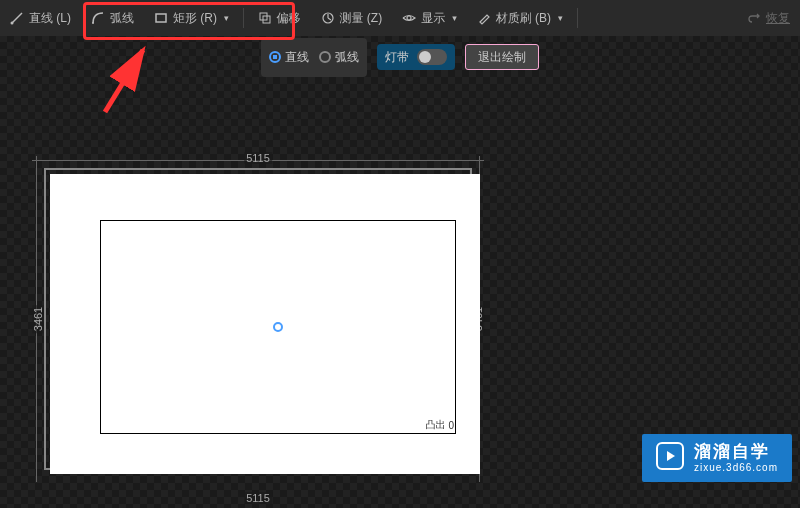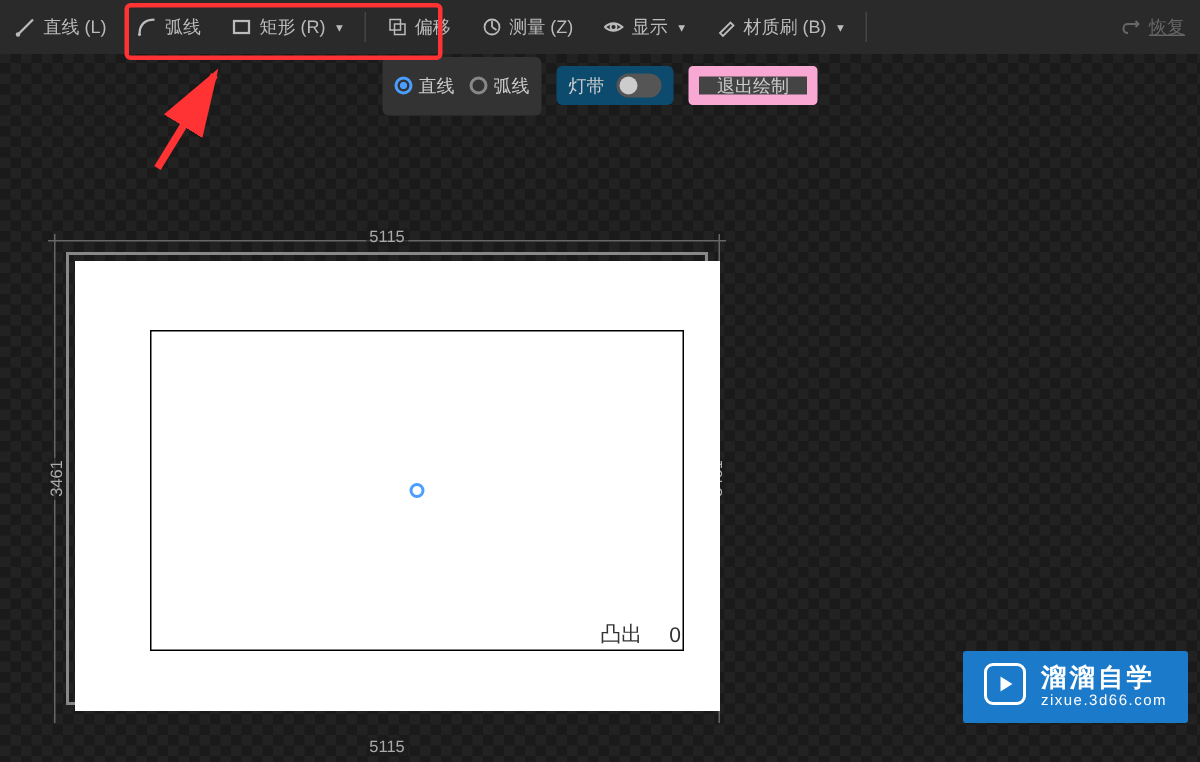--- a/index.html
+++ b/index.html
@@ -108,21 +108,21 @@
     .toggle-switch::after {
       content: "";
       position: absolute;
       left: 2px; top: 2px;
       width: 12px; height: 12px;
       background: #ccc;
       border-radius: 50%;
     }
     .exit-btn {
       background: #444;
-      border: 7px solid #f9a8d4;
+      border: 1px solid #f9a8d4;
       border-radius: 3px;
       padding: 4px 12px;
       color: #ccc;
       cursor: pointer;
       height: 26px;
       display: flex;
       align-items: center;
     }
     
     .canvas-area {
@@ -176,25 +176,25 @@
       left: 50%; top: 50%;
       transform: translate(-50%, -50%);
       width: 10px; height: 10px;
       border: 2px solid #4a9eff;
       border-radius: 50%;
     }
     .corner-label {
       position: absolute;
       right: 26px;
       bottom: 42px;
-      font-size: 14px;
+      font-size: 10px;
       color: #333;
       display: flex;
       align-items: center;
-      gap: 18px;
+      gap: 3px;
     }
     
     .watermark {
       position: absolute;
       right: 8px;
       bottom: 26px;
       background: #1b7ac9;
       color: #fff;
       padding: 8px 14px;
       display: flex;

